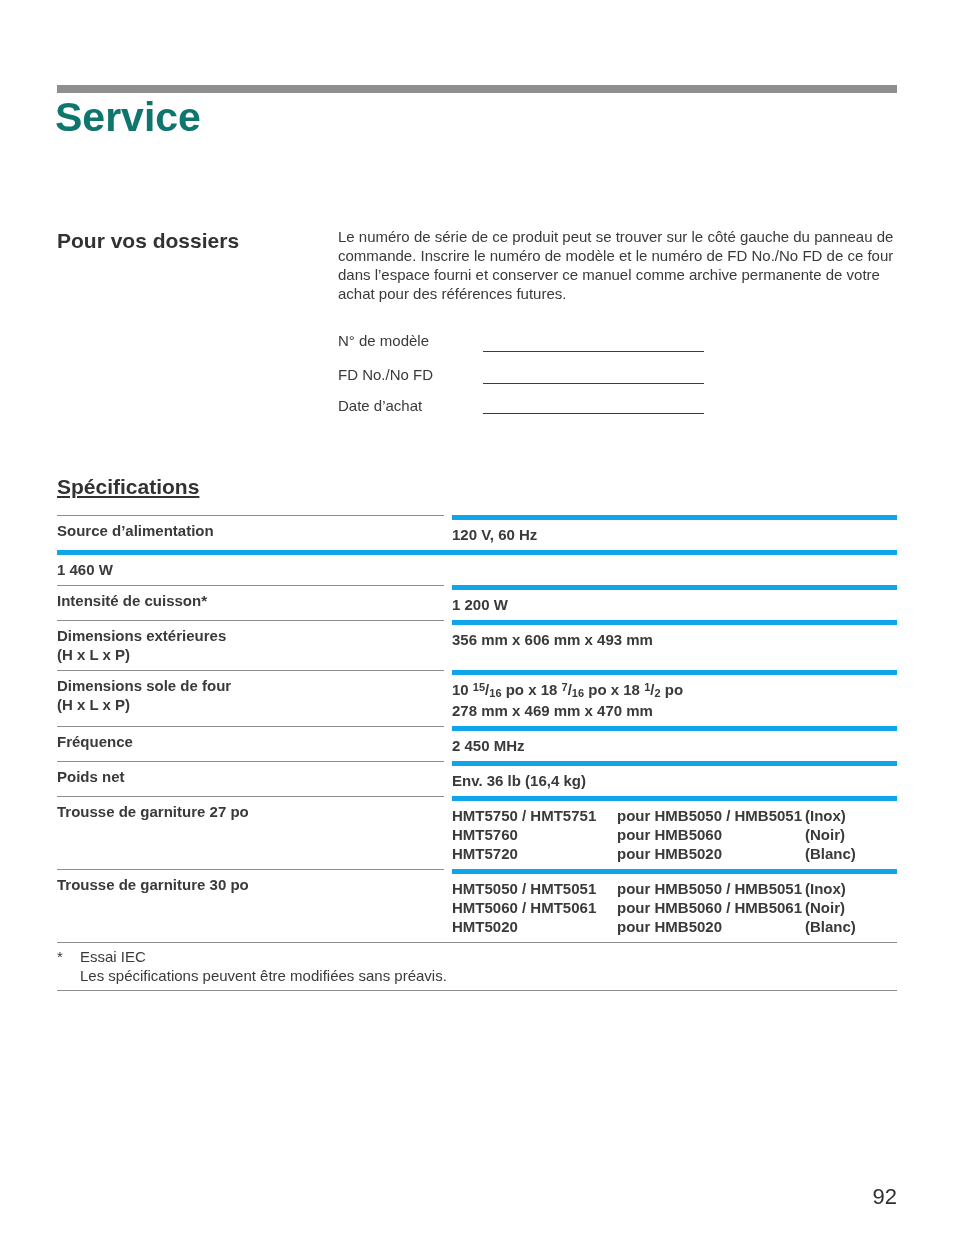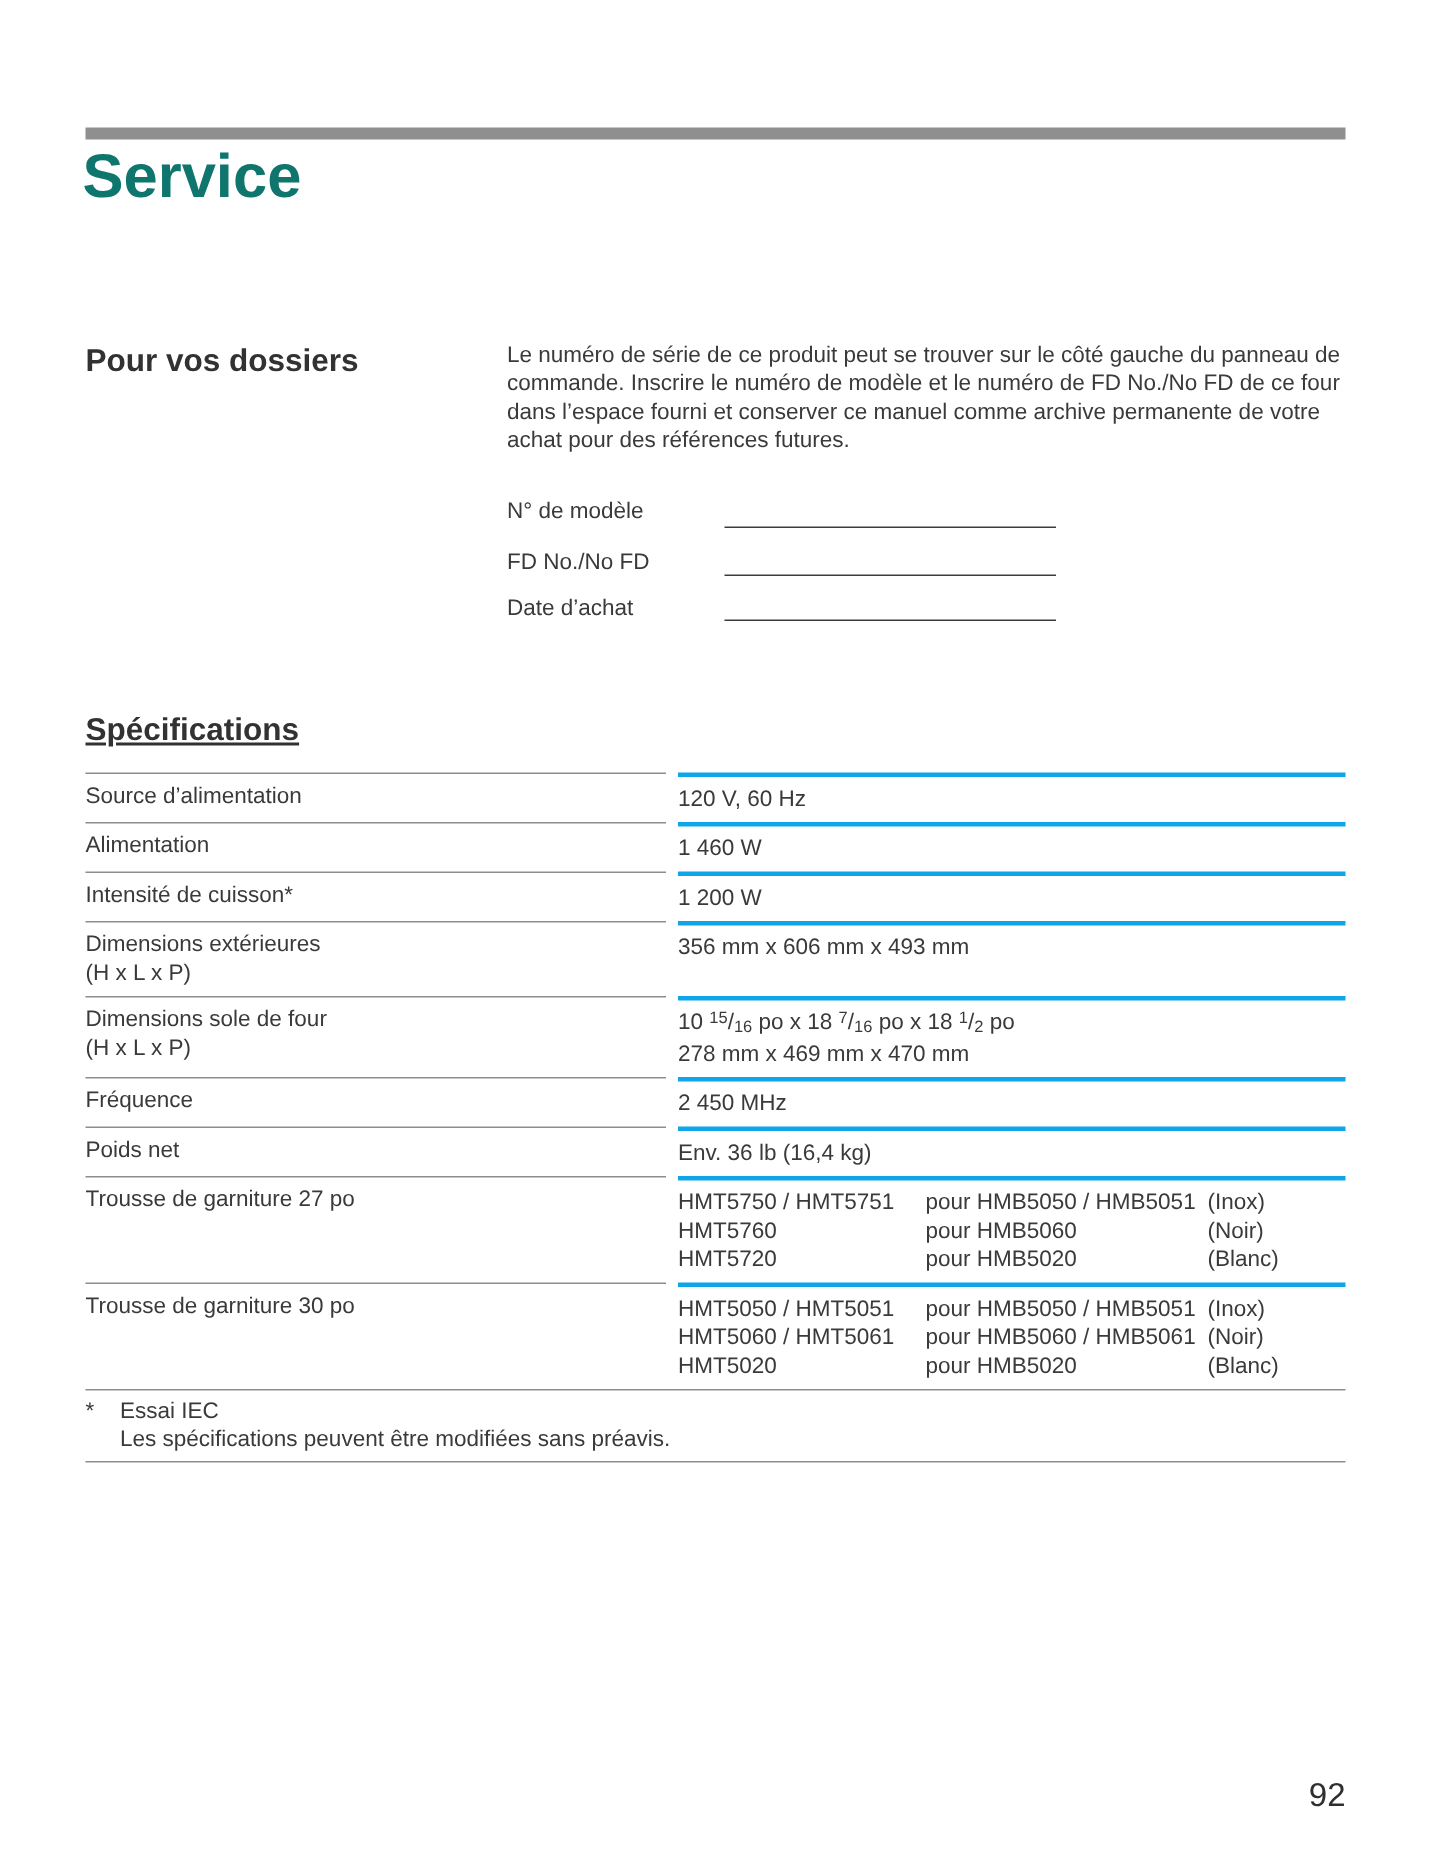--- a/index.html
+++ b/index.html
@@ -31,24 +31,24 @@
   }
   .pline{display:block;white-space:nowrap;}
 
   .f-label{position:absolute;left:338px;font-size:15px;color:#3a3a3a;white-space:nowrap;}
   .f-line{position:absolute;left:483px;width:221px;height:0;border-bottom:1px solid #3c3c3c;}
   .f-label-0{top:332px;} .f-line-0{top:351px;}
   .f-label-1{top:366px;} .f-line-1{top:383px;}
   .f-label-2{top:397px;} .f-line-2{top:413px;}
 
   .specs-block{position:absolute;left:57px;top:515px;width:840px;font-size:15px;line-height:19px;}
-  .spec-table{border-bottom:1px solid #8d8d8d;}
+  .spec-table{border-bottom:1px solid #8d8d8d;font-weight:bold;}
   .srow{display:flex;}
   .cl{width:387px;margin-right:8px;border-top:1px solid #8d8d8d;padding:5px 0 6px 0;}
-  .cr{flex:1;border-top:3px solid #0ea5e9;padding:5px 0 6px 0;}
+  .cr{flex:1;border-top:5px solid #0ea5e9;padding:5px 0 6px 0;}
   .kit{display:flex;}
   .km{width:165px;white-space:nowrap;}
   .kp{width:188px;white-space:nowrap;}
   .kc{flex:1;white-space:nowrap;}
   .fs{font-size:11px;position:relative;top:-4px;}
   .fb{font-size:11px;position:relative;top:2px;}
 
   .footnote{
     display:flex;border-bottom:1px solid #8d8d8d;
     padding:4px 0 5px 0;font-size:15px;line-height:19px;
@@ -92,21 +92,20 @@
 
   <div class="specs-block">
     <div class="spec-table">
 
       <div class="srow">
         <div class="cl">Source d’alimentation</div>
         <div class="cr">120 V, 60 Hz</div>
       </div>
 
       <div class="srow">
-        <div class="cl">Alimentation</div>
         <div class="cr">1 460 W</div>
       </div>
 
       <div class="srow">
         <div class="cl">Intensité de cuisson*</div>
         <div class="cr">1 200 W</div>
       </div>
 
       <div class="srow">
         <div class="cl">

